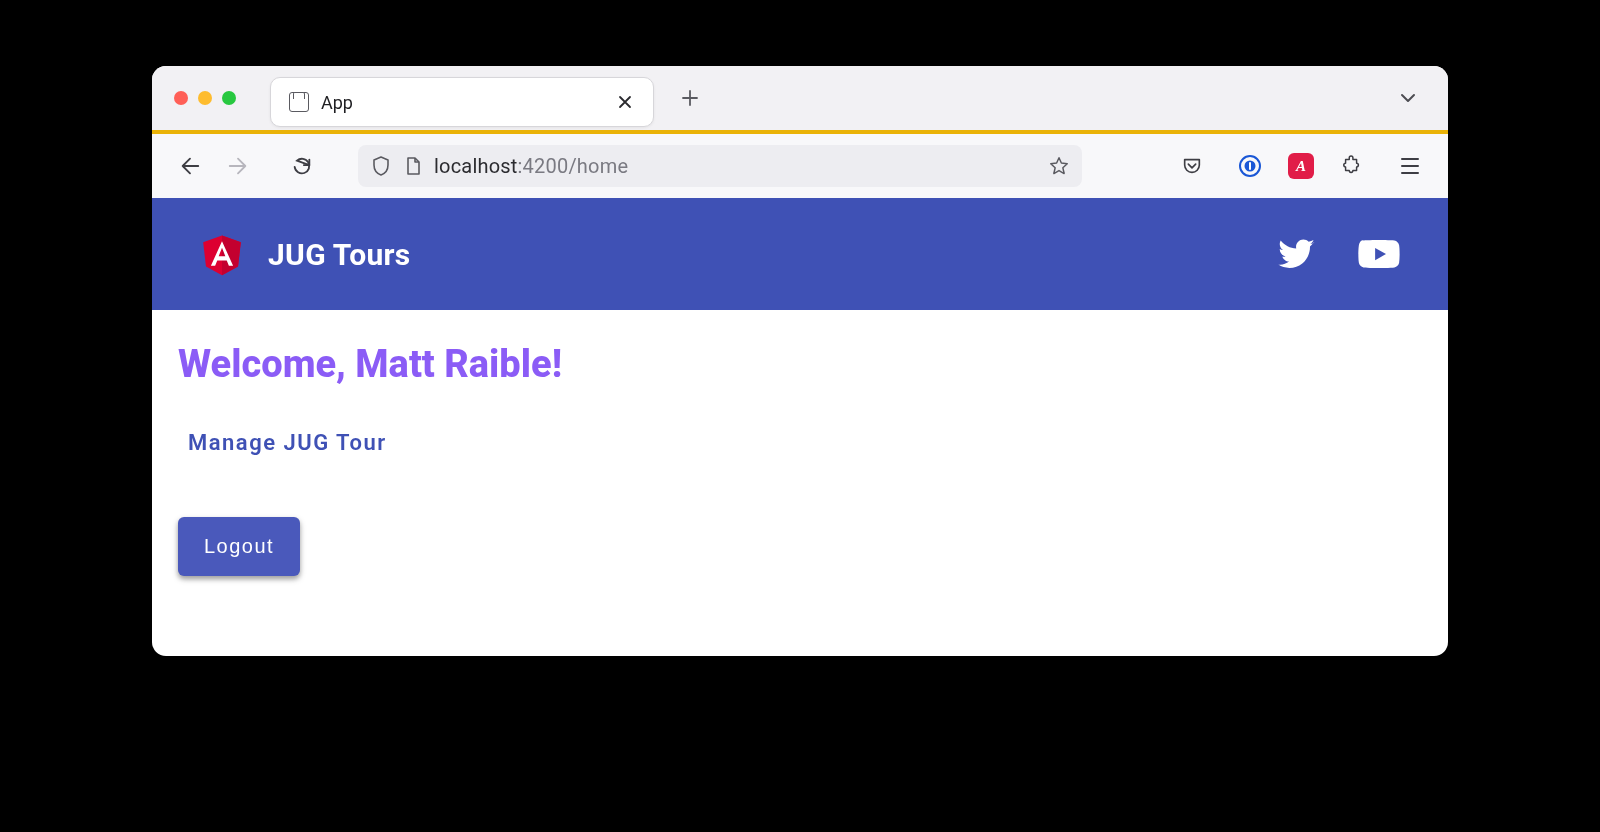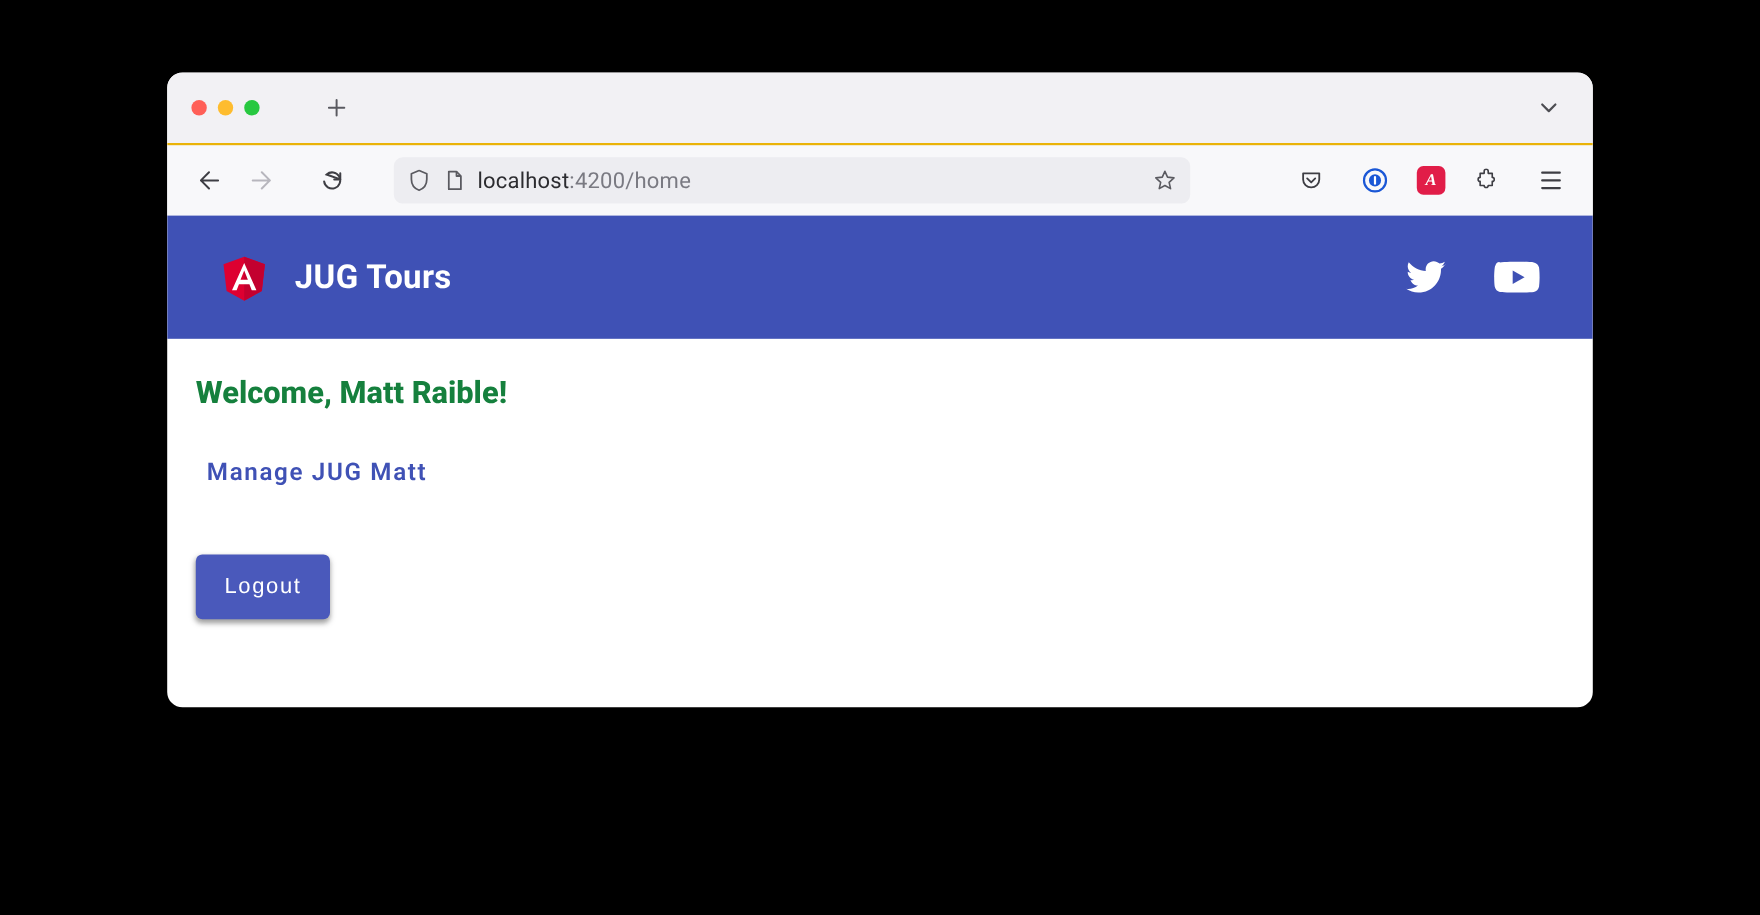--- a/index.html
+++ b/index.html
@@ -63,21 +63,21 @@
     width:40px;height:40px;margin-left:16px;display:flex;align-items:center;justify-content:center;
     font-size:24px;color:#5a5a60;border-radius:6px;cursor:pointer;
   }
   .tabstrip .tabs-menu{
     margin-left:auto;display:flex;align-items:center;justify-content:center;
     width:36px;height:36px;color:#4d4d52;cursor:pointer;
   }
   
   .toolbar{
     height:64px;background:#f8f8fa;display:flex;align-items:center;
-    padding:0 18px;gap:8px;border-top:2px solid #eab308;
+    padding:0 18px;gap:8px;border-top:4px solid #eab308;
   }
   .tbtn{
     width:40px;height:40px;display:flex;align-items:center;justify-content:center;
     color:#3e3e44;border-radius:6px;cursor:pointer;
   }
   .tbtn.disabled{color:#b7b6bd;cursor:default;}
   .spacer-sm{width:8px;}
   .urlbar{
     flex:1;max-width:700px;height:42px;background:#ededf1;border-radius:8px;
     display:flex;align-items:center;padding:0 12px;margin:0 18px 0 28px;color:#2c2c30;
@@ -98,21 +98,21 @@
   .app-header{
     background:#3f51b5;color:#fff;height:112px;display:flex;align-items:center;
     padding:0 48px;
   }
   .angular-logo{width:44px;height:48px;margin-right:24px;}
   .app-title{font-size:30px;font-weight:700;letter-spacing:.3px;}
   .app-header .socials{margin-left:auto;display:flex;gap:42px;align-items:center;}
   .socials svg{fill:#fff;}
   
   .content{padding:32px 26px 80px;}
-  .welcome{font-size:28px;font-weight:800;color:#15803d;margin:0 0 36px 0;}
+  .welcome{font-size:38px;font-weight:800;color:#8b5cf6;margin:0 0 36px 0;}
   .link-row{padding:8px 10px 34px;}
   .mat-link{
     color:#3f51b5;font-size:22px;font-weight:600;letter-spacing:1.5px;
     text-decoration:none;cursor:pointer;
   }
   .mat-button{
     background:#4a59bb;color:#fff;border:none;border-radius:6px;
     font-size:20px;font-weight:500;letter-spacing:1.5px;
     padding:18px 26px;cursor:pointer;
     box-shadow:0 3px 6px rgba(0,0,0,.25),0 3px 4px rgba(0,0,0,.18);
@@ -125,20 +125,29 @@
 
 <div class="window">
 
   <div class="tabstrip">
     <div class="traffic">
       <div class="dot red"></div>
       <div class="dot yel"></div>
       <div class="dot grn"></div>
     </div>
 
+    <div class="tab">
+      <span class="favicon"></span>
+      <span class="title">App</span>
+      <span class="close">
+        <svg width="16" height="16" viewBox="0 0 16 16">
+          <path d="M3 3 L13 13 M13 3 L3 13" stroke="#2a2a2e" stroke-width="1.8" stroke-linecap="round"></path>
+        </svg>
+      </span>
+    </div>
 
     <div class="newtab">
       <svg width="18" height="18" viewBox="0 0 18 18">
         <path d="M9 2 V16 M2 9 H16" stroke="#5a5a60" stroke-width="1.8" stroke-linecap="round"></path>
       </svg>
     </div>
 
     <div class="tabs-menu">
       <svg width="20" height="20" viewBox="0 0 20 20">
         <path d="M4 7 L10 13 L16 7" fill="none" stroke="#4d4d52" stroke-width="2" stroke-linecap="round" stroke-linejoin="round"></path>
@@ -235,18 +244,18 @@
           <path d="M23.5 3.5c-.3-1.4-1.3-2.4-2.7-2.7C18.8.5 12 .5 12 .5s-6.8 0-8.8.3C1.8.1.8 2.1.5 3.5.2 5.5.2 8.5.2 8.5s0 3 .3 5c.3 1.4 1.3 2.4 2.7 2.7 2 .3 8.8.3 8.8.3s6.8 0 8.8-.3c1.4-.3 2.4-1.3 2.7-2.7.3-2 .3-5 .3-5s0-3-.3-5z"></path>
           <polygon fill="#3f51b5" points="9.8,12 16,8.5 9.8,5"></polygon>
         </svg>
       </a>
     </div>
   </div>
 
   <div class="content">
     <h1 class="welcome">Welcome, Matt Raible!</h1>
     <div class="link-row">
-      <a class="mat-link">Manage JUG Matt</a>
+      <a class="mat-link">Manage JUG Tour</a>
     </div>
     <button class="mat-button">Logout</button>
   </div>
 
 </div>
 
 </body></html>

